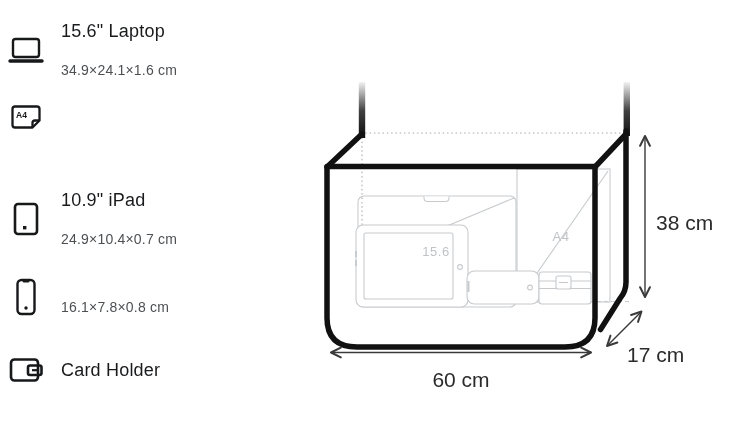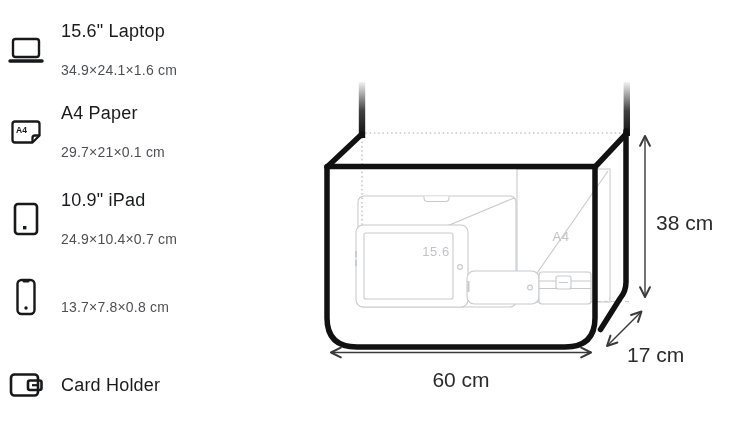--- a/index.html
+++ b/index.html
@@ -39,24 +39,20 @@
     </div>
 
     <div class="legend-item" style="top:102px;">
       <span class="icon-cell">
         <svg width="34" height="30" viewBox="0 0 34 30">
           <path class="ic" d="M6 4.5 H28 Q30.5 4.5 30.5 7 V18.5 L23.5 25.5 H6 Q3.5 25.5 3.5 23 V7 Q3.5 4.5 6 4.5 Z" stroke-width="2.3" stroke-linejoin="round"></path>
           <path class="ic" d="M30 18.5 H26 Q23.5 18.5 23.5 21 V25" stroke-width="2.3" stroke-linejoin="round"></path>
           <text x="7" y="15.5" font-size="8.5" font-weight="bold" fill="#17181a" stroke="none" font-family="Liberation Sans, sans-serif">A4</text>
         </svg>
       </span>
-      <span class="legend-text">
-        <span class="legend-name">A4 Paper</span>
-        <span class="legend-dims">29.7×21×0.1 cm</span>
-      </span>
     </div>
 
     <div class="legend-item" style="top:189px;">
       <span class="icon-cell">
         <svg width="30" height="36" viewBox="0 0 30 36">
           <rect class="ic" x="4" y="3" width="22" height="30" rx="3" stroke-width="2.6"></rect>
           <rect x="12" y="25" width="3.4" height="3.4" fill="#17181a" stroke="none"></rect>
         </svg>
       </span>
       <span class="legend-text">
@@ -67,25 +63,25 @@
 
     <div class="legend-item" style="top:277px;">
       <span class="icon-cell">
         <svg width="24" height="40" viewBox="0 0 24 40">
           <rect class="ic" x="3.5" y="3" width="17" height="34" rx="4" stroke-width="2.4"></rect>
           <rect x="8.5" y="2" width="7" height="3.4" rx="1.5" fill="#17181a" stroke="none"></rect>
           <circle cx="12" cy="31" r="1.7" fill="#17181a" stroke="none"></circle>
         </svg>
       </span>
       <span class="legend-text">
-        <span class="legend-dims">13.7×7.8×0.8 cm</span>
+        <span class="legend-dims">16.1×7.8×0.8 cm</span>
       </span>
     </div>
 
-    <div class="legend-item" style="top:370px;">
+    <div class="legend-item" style="top:355px;">
       <span class="icon-cell">
         <svg width="36" height="30" viewBox="0 0 36 30">
           <rect class="ic" x="3" y="4.5" width="27" height="21" rx="3.5" stroke-width="2.6"></rect>
           <rect class="ic" x="20" y="10.5" width="13.5" height="9.5" rx="2" stroke-width="2.6" fill="#ffffff"></rect>
           <line x1="24" y1="15.2" x2="29" y2="15.2" stroke="#17181a" stroke-width="2.2"></line>
         </svg>
       </span>
       <span class="legend-text">
         <span class="legend-name">Card Holder</span>
       </span>

